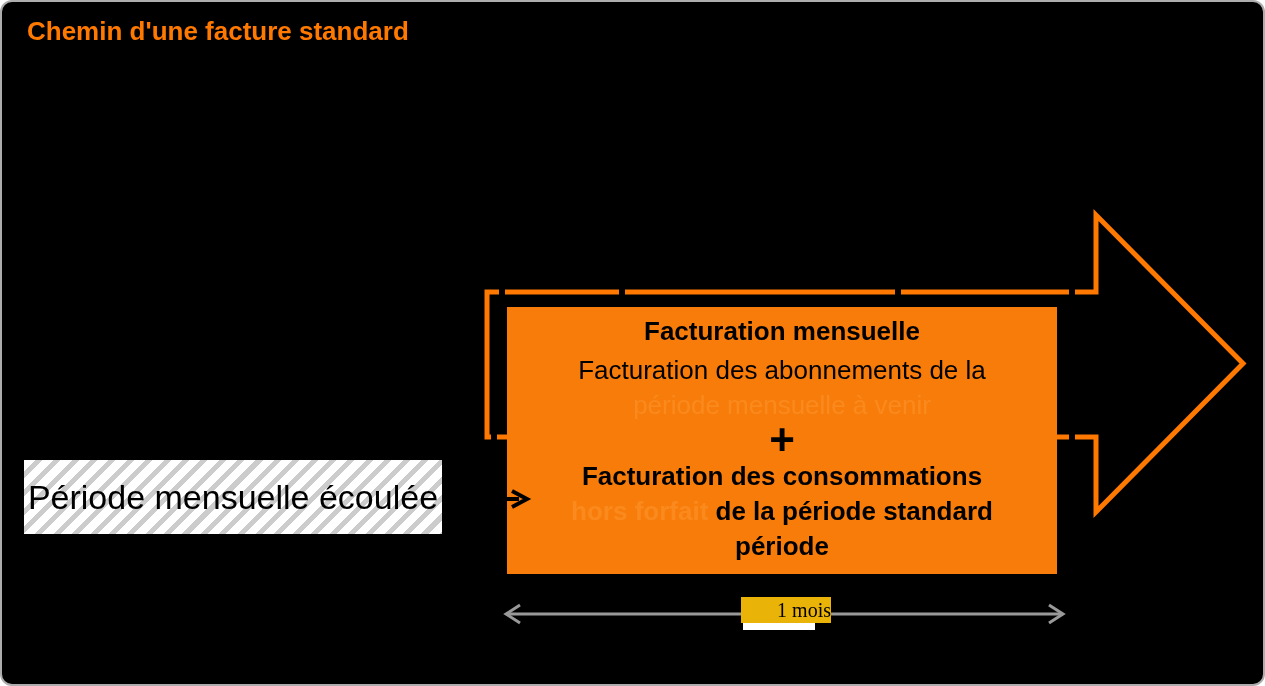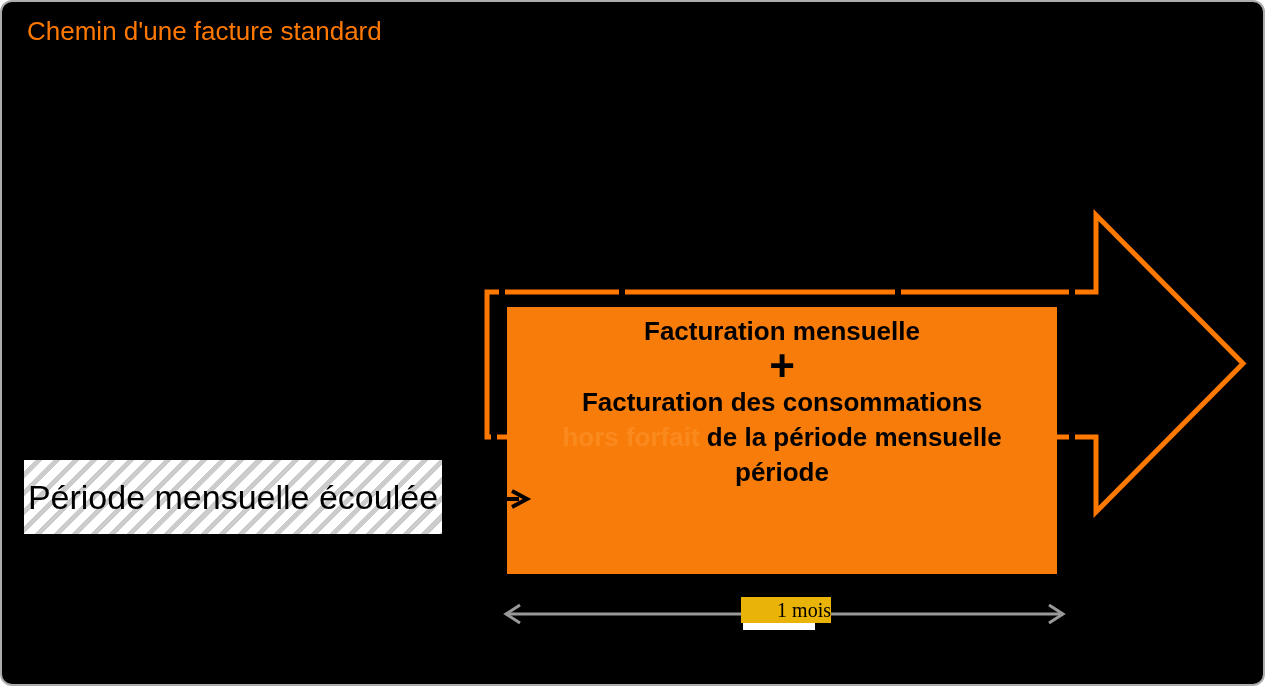--- a/index.html
+++ b/index.html
@@ -8,21 +8,21 @@
     width:1265px;height:686px;
     background:#000000;
     border:2px solid #adadad;
     border-radius:12px;
     box-sizing:border-box;
     overflow:hidden;
     font-family:"Liberation Sans","DejaVu Sans",sans-serif;
   }
   .title{
     position:absolute;left:25px;top:14px;
-    font-size:26px;font-weight:normal;color:#FF7900;
+    font-size:26px;font-weight:bold;color:#FF7900;
     letter-spacing:0px;white-space:nowrap;
   }
   .arrow-svg{position:absolute;left:0;top:0;}
   .billing-box{
     position:absolute;left:505px;top:305px;width:550px;height:267px;
     background:#F87C0A;color:#000;
     text-align:center;
   }
   .billing-box .heading{
     margin-top:6px;font-size:26px;font-weight:bold;line-height:36px;
@@ -72,25 +72,29 @@
     <rect x="489" y="429" width="6" height="12" fill="#000000"></rect>
     <rect x="1067" y="429" width="6" height="12" fill="#000000"></rect>
   </svg>
 
   <div class="elapsed-box">
     <span>Période mensuelle écoulée</span>
   </div>
 
   <div class="billing-box">
     <div class="heading">Facturation mensuelle</div>
+    <div class="para p1">
+      <span>Facturation des abonnements de la</span><br>
+      <span class="faint">période mensuelle à venir</span>
+    </div>
     <div class="plus">+</div>
     <div class="para p2">
       <span>Facturation des consommations</span><br>
       <span class="faint">hors forfait</span>
-      <span>de la période mensuelle</span><br>
+      <span>de la période standard</span><br>
       <span>période</span>
     </div>
   </div>
 
   <svg class="small-arrow" width="26" height="22" viewBox="0 0 26 22">
     <path d="M 1 11 H 13 M 6 3 L 21 11 L 6 19" fill="none" stroke="#000000" stroke-width="4"></path>
   </svg>
 
   <svg class="dim-arrow" width="1265" height="686" viewBox="0 0 1265 686">
     <line x1="504" y1="612" x2="1061" y2="612" stroke="#999999" stroke-width="3"></line>

